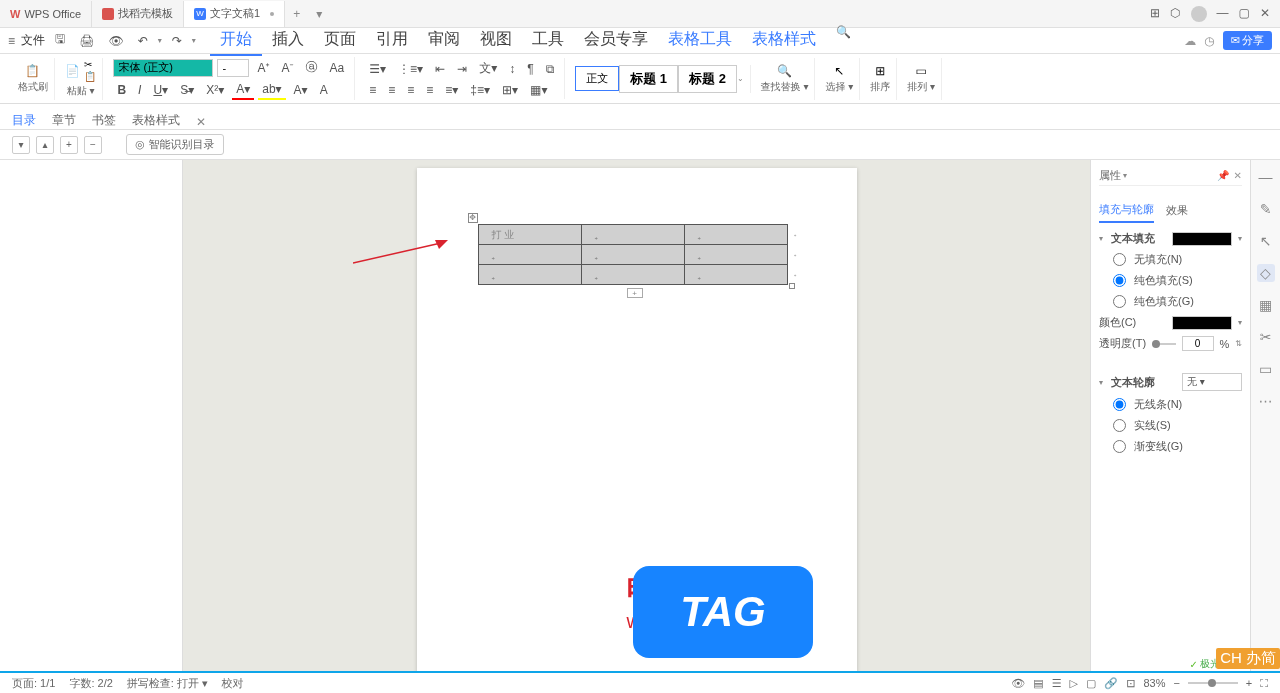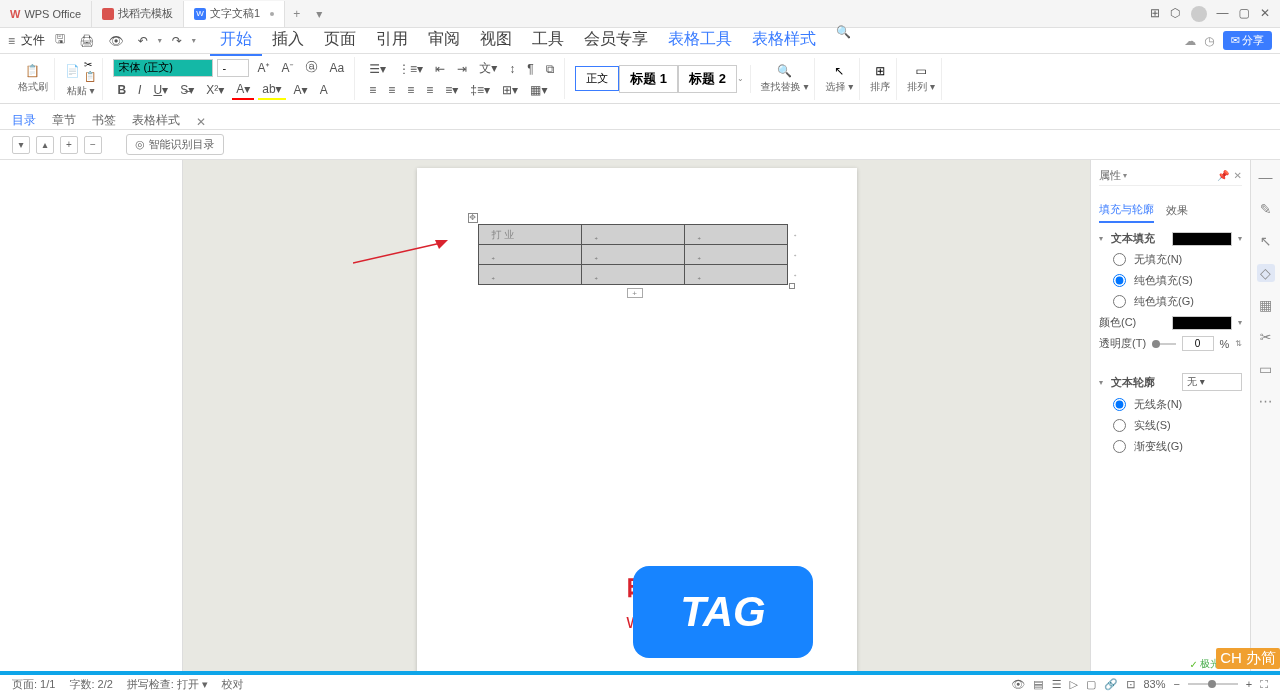--- a/index.html
+++ b/index.html
@@ -94,21 +94,21 @@
     .collapse-arrow { font-size: 8px; color: #888; margin-right: 2px; }
     .slider { flex: 1; height: 2px; background: #ccc; position: relative; }
     .slider::before { content: ''; position: absolute; left: 0; top: -3px; width: 8px; height: 8px; border-radius: 50%; background: #888; }
     
     
     .icon-rail { width: 30px; background: #f8f8f8; border-left: 1px solid #ddd; display: flex; flex-direction: column; align-items: center; padding-top: 8px; gap: 14px; }
     .rail-icon { width: 18px; height: 18px; color: #888; cursor: pointer; display: flex; align-items: center; justify-content: center; font-size: 14px; }
     .rail-icon.active { background: #e0e7f5; border-radius: 3px; }
     
     
-    .status-bar { height: 22px; background: #fff; border-top: 4px solid #0ea5e9; display: flex; align-items: center; padding: 0 12px; font-size: 11px; color: #666; gap: 14px; position: absolute; bottom: 0; left: 0; right: 0; }
+    .status-bar { height: 22px; background: #fff; border-top: 2px solid #0ea5e9; display: flex; align-items: center; padding: 0 12px; font-size: 11px; color: #666; gap: 14px; position: absolute; bottom: 0; left: 0; right: 0; }
     .status-right { margin-left: auto; display: flex; gap: 8px; align-items: center; }
     .status-right span { cursor: pointer; }
     .zoom-slider { width: 50px; height: 2px; background: #ccc; position: relative; }
     .zoom-slider::before { content: ''; position: absolute; left: 40%; top: -3px; width: 8px; height: 8px; border-radius: 50%; background: #888; }
     .watermark-corner { position: absolute; right: 30px; bottom: 22px; font-size: 10px; color: #4caf50; display: flex; align-items: center; gap: 2px; }
     .ch-badge { position: absolute; right: 0; bottom: 24px; background: #f0a030; color: #fff; font-size: 15px; padding: 1px 4px; border-radius: 2px; }
   </style>
 </head>
 <body>
 

